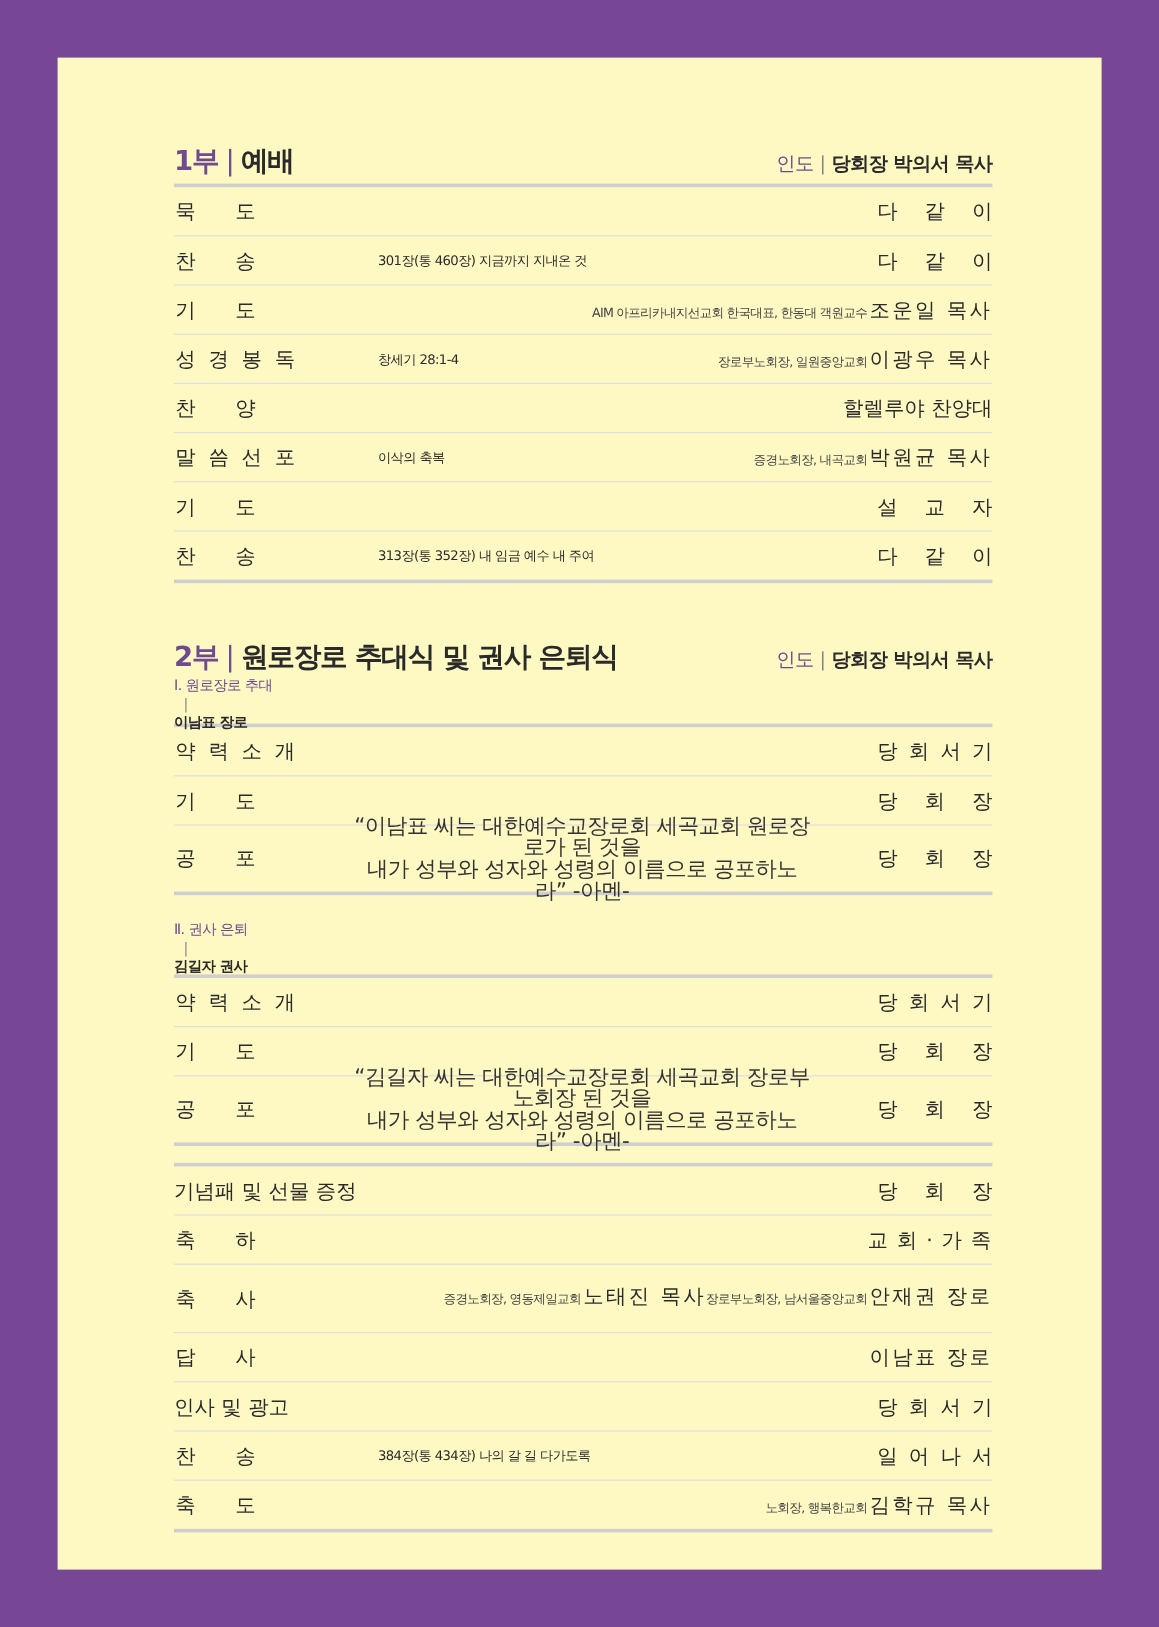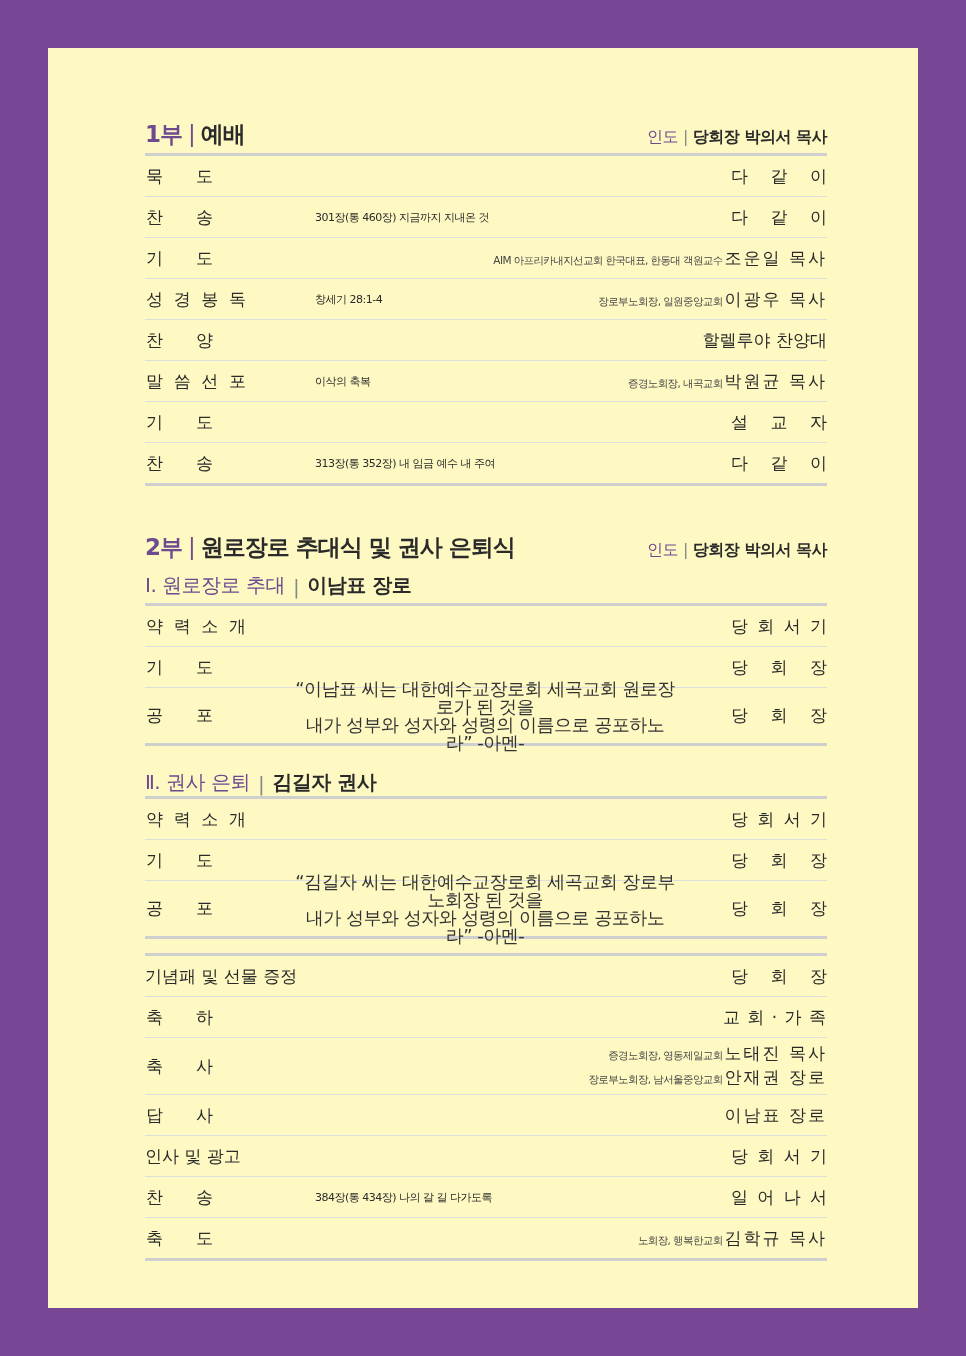--- a/index.html
+++ b/index.html
@@ -22,24 +22,24 @@
   .c1 span{display:inline-block;}
   .c1w{width:160px;letter-spacing:0;}
   .mid{position:absolute;left:170px;width:340px;text-align:left;font-size:11px;letter-spacing:-0.5px;}
   .quote{position:absolute;left:150px;width:380px;text-align:center;font-size:18px;line-height:18px;letter-spacing:-0.5px;color:#333;}
   .right{margin-left:auto;display:flex;align-items:baseline;justify-content:flex-end;}
   .small{font-size:10.5px;color:#444;letter-spacing:-0.6px;margin-right:2px;text-align:right;}
   .name{font-size:17px;letter-spacing:2px;}
   .spread{display:flex;justify-content:space-between;}
   .spread3{width:96px;}
   .spread4{width:96px;}
-  .sub-head{height:38px;display:flex;align-items:flex-end;font-size:20px;font-weight:bold;letter-spacing:-0.5px;}
+  .sub-head{height:38px;display:flex;align-items:flex-start;font-size:12px;font-weight:bold;letter-spacing:-0.5px;flex-direction:column;}
   .sub-head .lbl{color:#6e4a8e;font-weight:normal;}
   .sub-head .bar{color:#888;font-weight:normal;margin:0 8px;}
-  .two{flex-direction:column;align-items:flex-end;line-height:22px;}
+  .two{flex-direction:row;align-items:flex-end;line-height:22px;}
   .two .line{display:flex;align-items:baseline;}
   .gap-line{height:3px;background:#cfcfcf;}
 </style>
 </head>
 <body>
 
 <div class="page">
 
   <div class="content" style="top:62px;">
     <div class="sec-head">
@@ -204,21 +204,21 @@
           <div>“이남표 씨는 대한예수교장로회 세곡교회 원로장로가 된 것을</div>
           <div>내가 성부와 성자와 성령의 이름으로 공포하노라” -아멘-</div>
         </div>
       <div class="right spread spread3">
           <span>당</span>
           <span>회</span>
           <span>장</span>
         </div>
     </div>
 
-    <div class="sub-head" style="height:46px;padding-top:4px;">
+    <div class="sub-head" style="height:46px;padding-top:20px;">
       <span class="lbl">Ⅱ. 권사 은퇴</span>
         <span class="bar">|</span>
         <span>김길자 권사</span>
     </div>
     <div class="thick"></div>
 
     <div class="row">
       <div class="c1">
           <span>약</span>
           <span>력</span>

